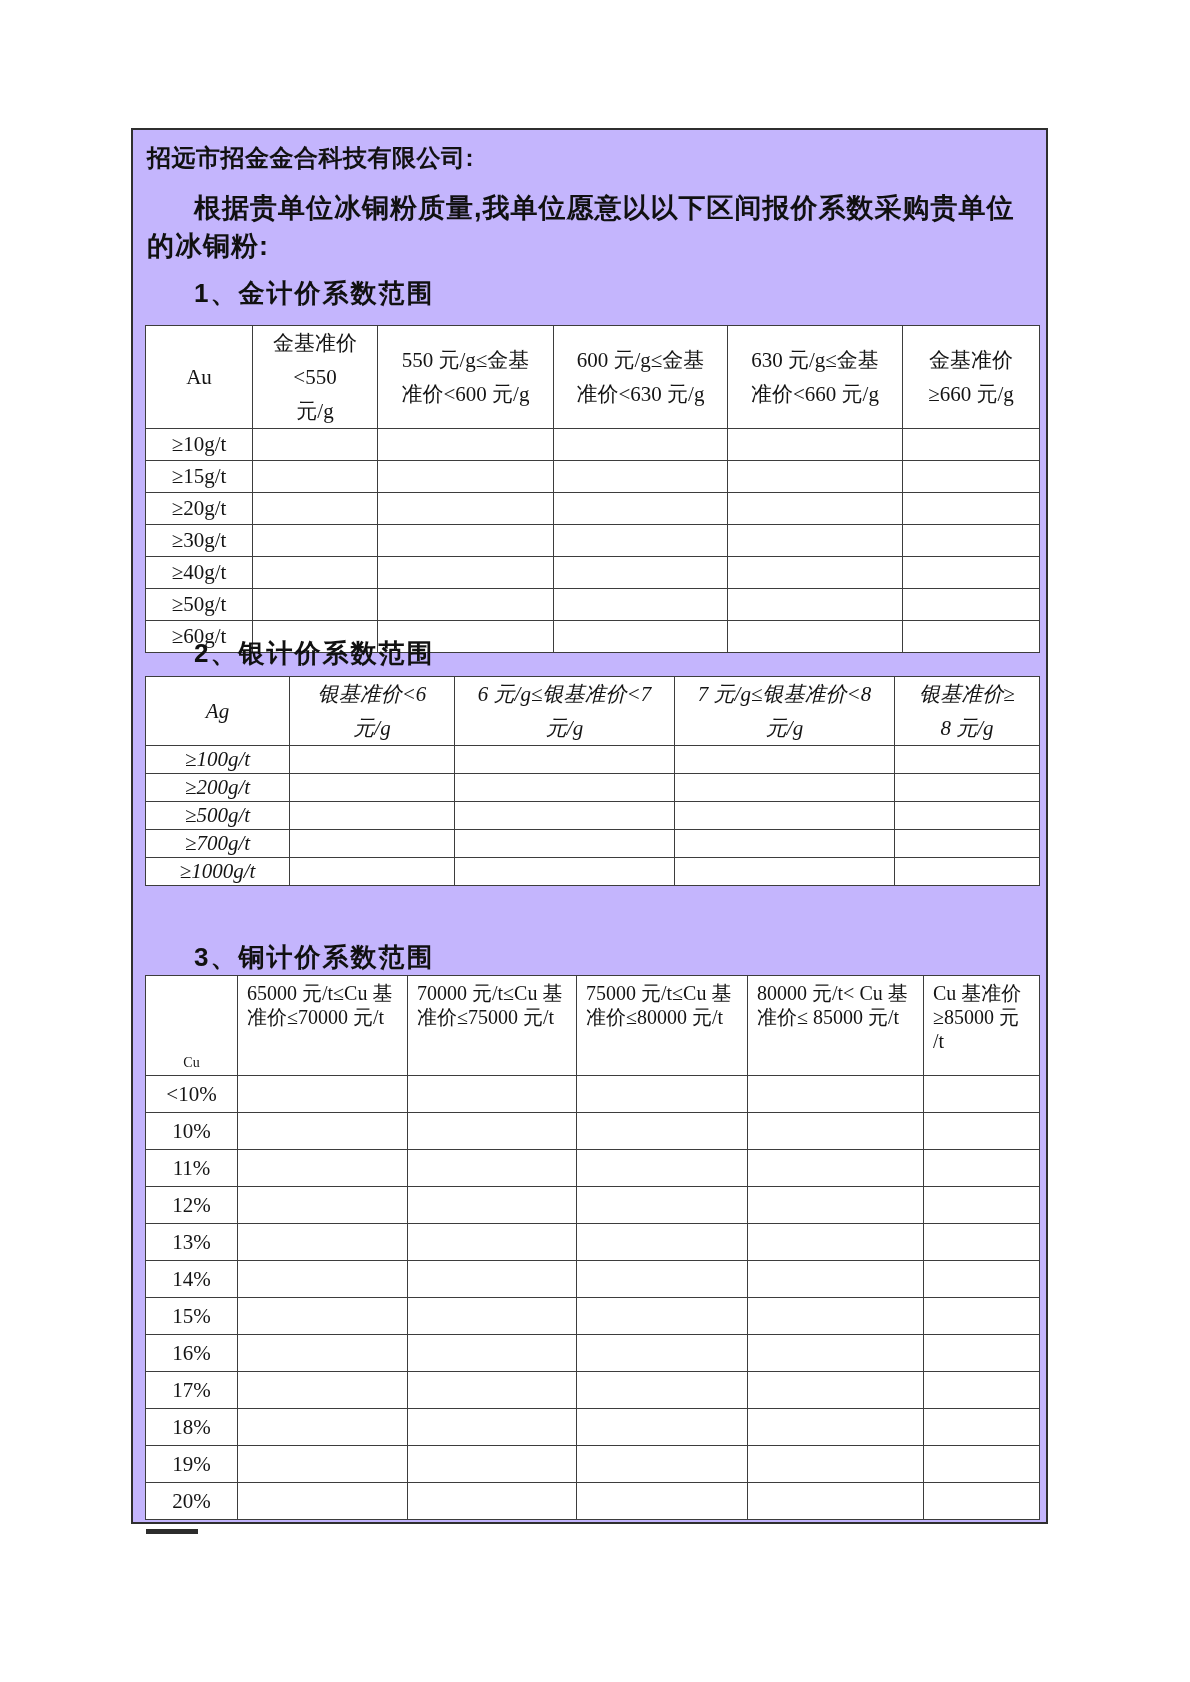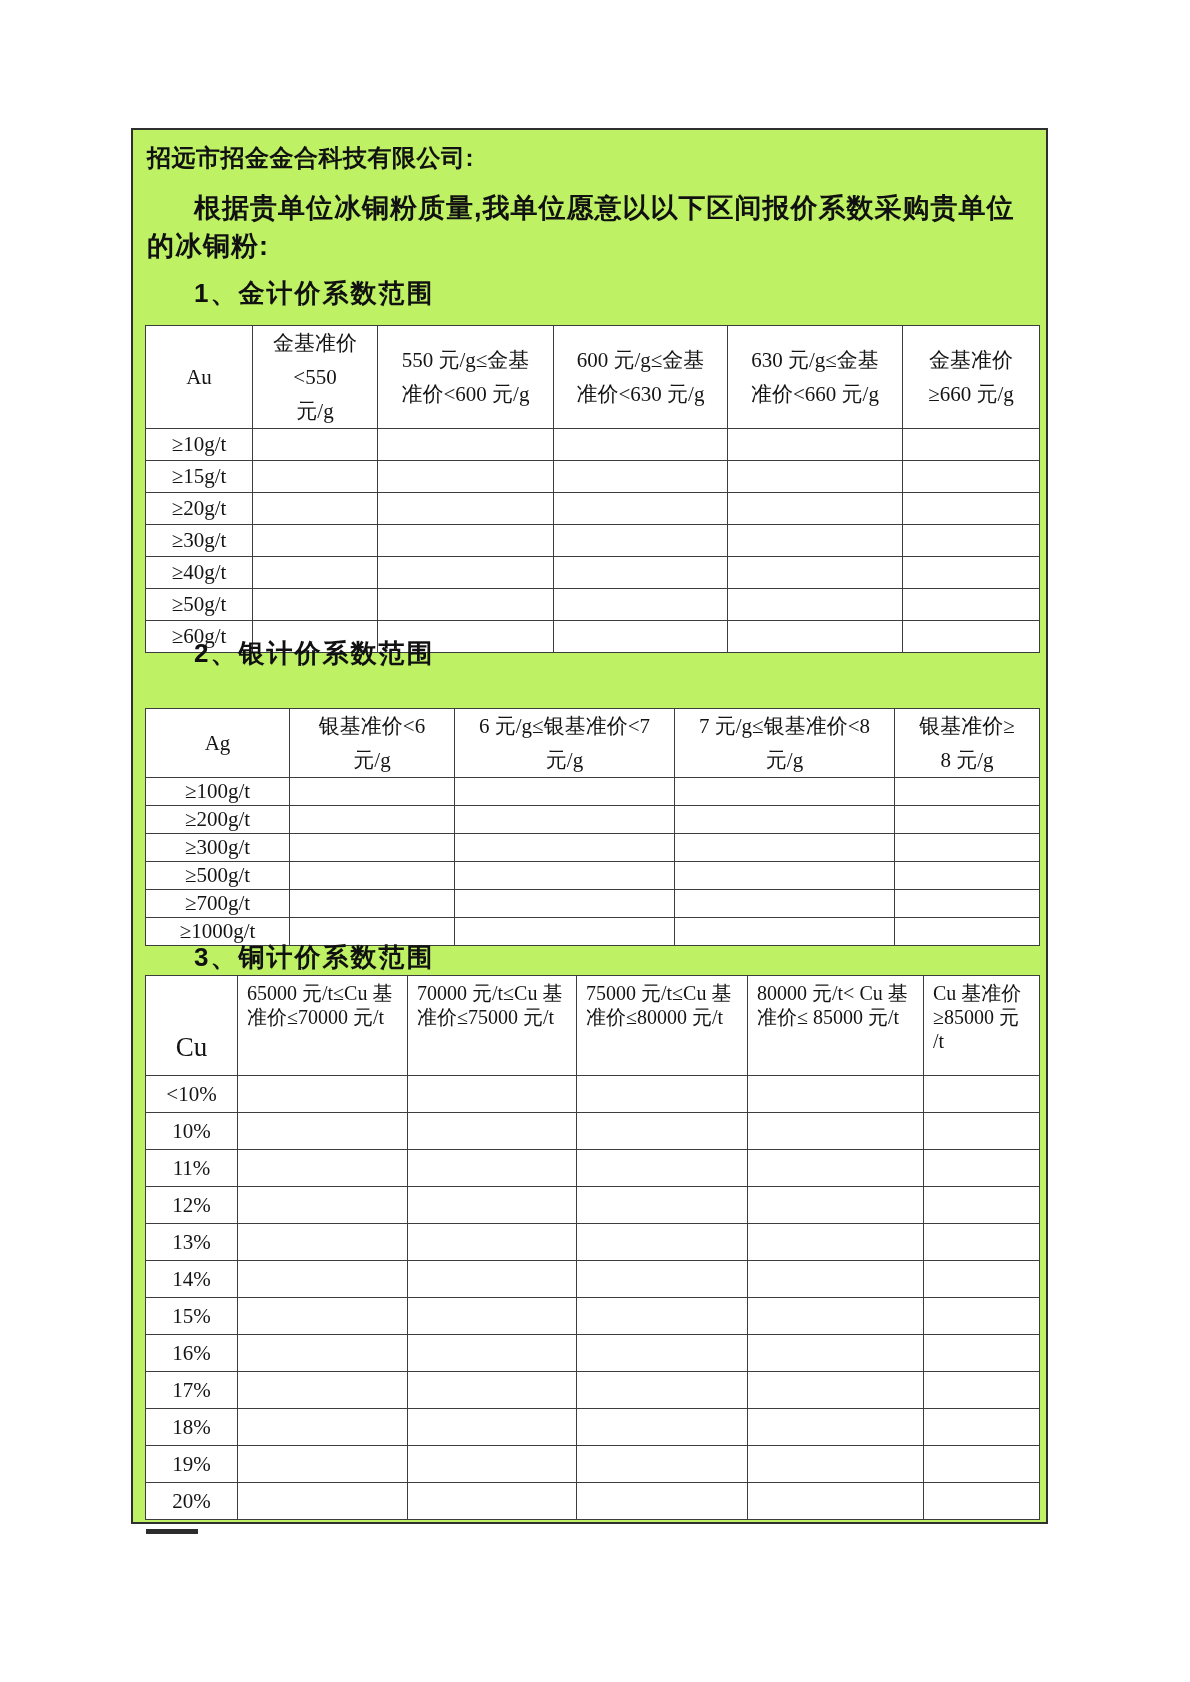--- a/index.html
+++ b/index.html
@@ -13,21 +13,21 @@
     color: #111111;
     overflow: hidden;
   }
   .frame {
     position: absolute;
     left: 131px;
     top: 128px;
     width: 917px;
     height: 1396px;
     border: 2px solid #2f2f2f;
-    background: #bef264;
+    background: #c4b5fd;
   }
   .recipient {
     position: absolute;
     left: 14px;
     top: 12px;
     font-family: "Liberation Sans", "DejaVu Sans", sans-serif;
     font-weight: 700;
     font-size: 24px;
     letter-spacing: 0.5px;
     white-space: nowrap;
@@ -69,35 +69,35 @@
 
   table.grid {
     position: absolute;
     left: 12px;
     width: 894px;
     border-collapse: collapse;
     table-layout: fixed;
     background: #ffffff;
   }
   .t1 { top: 195px; }
-  .t2 { top: 578px; }
+  .t2 { top: 546px; font-style: italic; }
   .t3 { top: 845px; }
   table.grid th, table.grid td {
     border: 1.6px solid #3d3d3d;
     font-weight: 400;
     font-size: 21px;
     color: #141414;
     overflow: hidden;
   }
   
   .t1 tr.head th { height: 100px; text-align: center; vertical-align: middle; line-height: 34px; padding: 0 20px; }
   .t2 tr.head th { height: 67px;  text-align: center; vertical-align: middle; line-height: 34px; padding: 0 20px; }
   .t3 tr.head th { height: 100px; text-align: left; vertical-align: top; line-height: 24px; padding: 5px 10px 0 9px; font-size: 20px; }
   .t1 tr.head th.corner, .t2 tr.head th.corner { padding: 0 4px; }
-  .t3 tr.head th.corner { text-align: center; vertical-align: bottom; padding: 0 4px 16px 4px; font-size: 27px; }
+  .t3 tr.head th.corner { text-align: center; vertical-align: bottom; padding: 0 4px 0 4px; font-size: 14px; }
   
   .t1 tr.data { height: 32px; }
   .t2 tr.data { height: 28px; }
   .t3 tr.data { height: 37px; }
   .t1 tr.data th, .t2 tr.data th { text-align: center; vertical-align: middle; padding: 0 4px; }
   .t3 tr.data th { text-align: center; vertical-align: middle; padding: 0 4px; }
   tr.data td { background: #ffffff; }
   .artifact {
     position: absolute;
     left: 146px;
@@ -222,27 +222,20 @@
             <td></td>
           </tr>
       <tr class="data">
             <th>≥200g/t</th>
             <td></td>
             <td></td>
             <td></td>
             <td></td>
           </tr>
       <tr class="data">
-            <th>≥300g/t</th>
-            <td></td>
-            <td></td>
-            <td></td>
-            <td></td>
-          </tr>
-      <tr class="data">
             <th>≥500g/t</th>
             <td></td>
             <td></td>
             <td></td>
             <td></td>
           </tr>
       <tr class="data">
             <th>≥700g/t</th>
             <td></td>
             <td></td>

